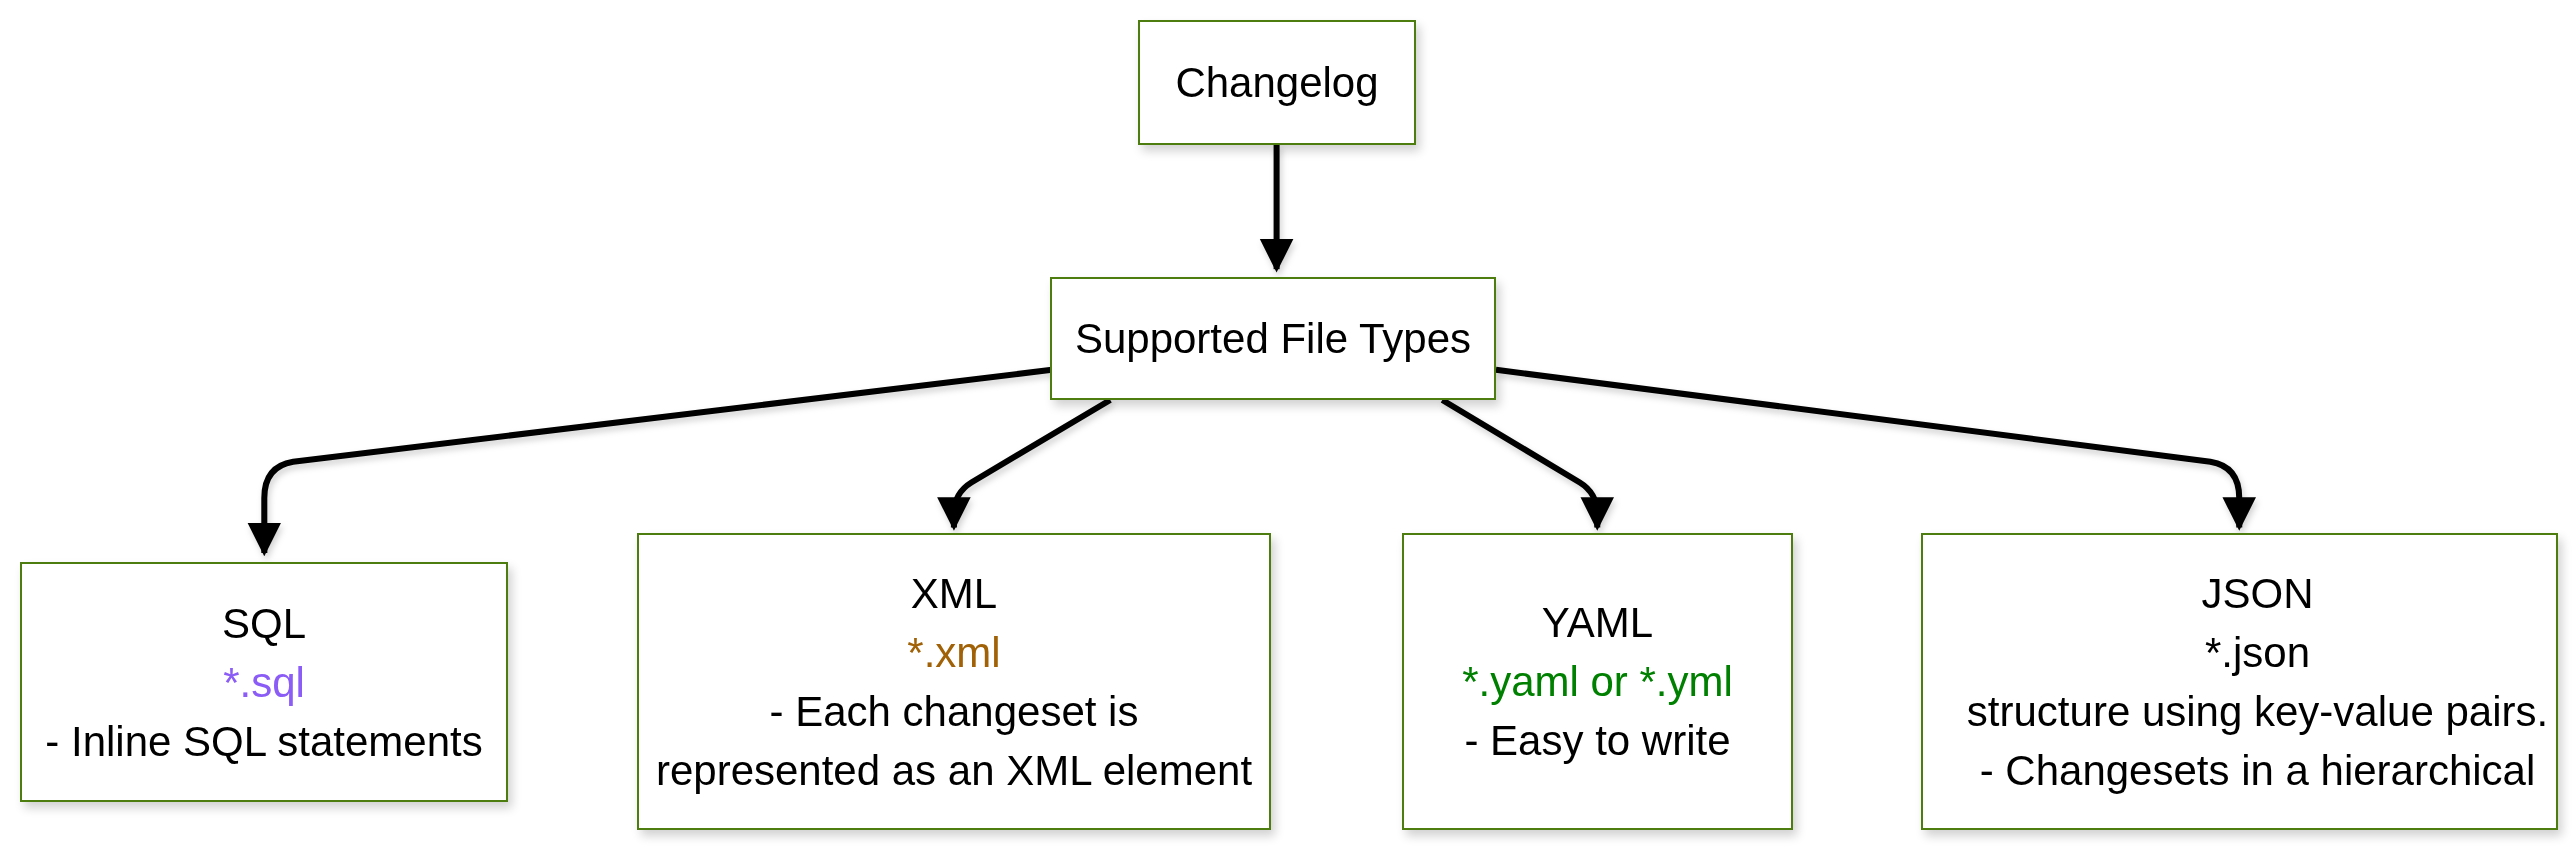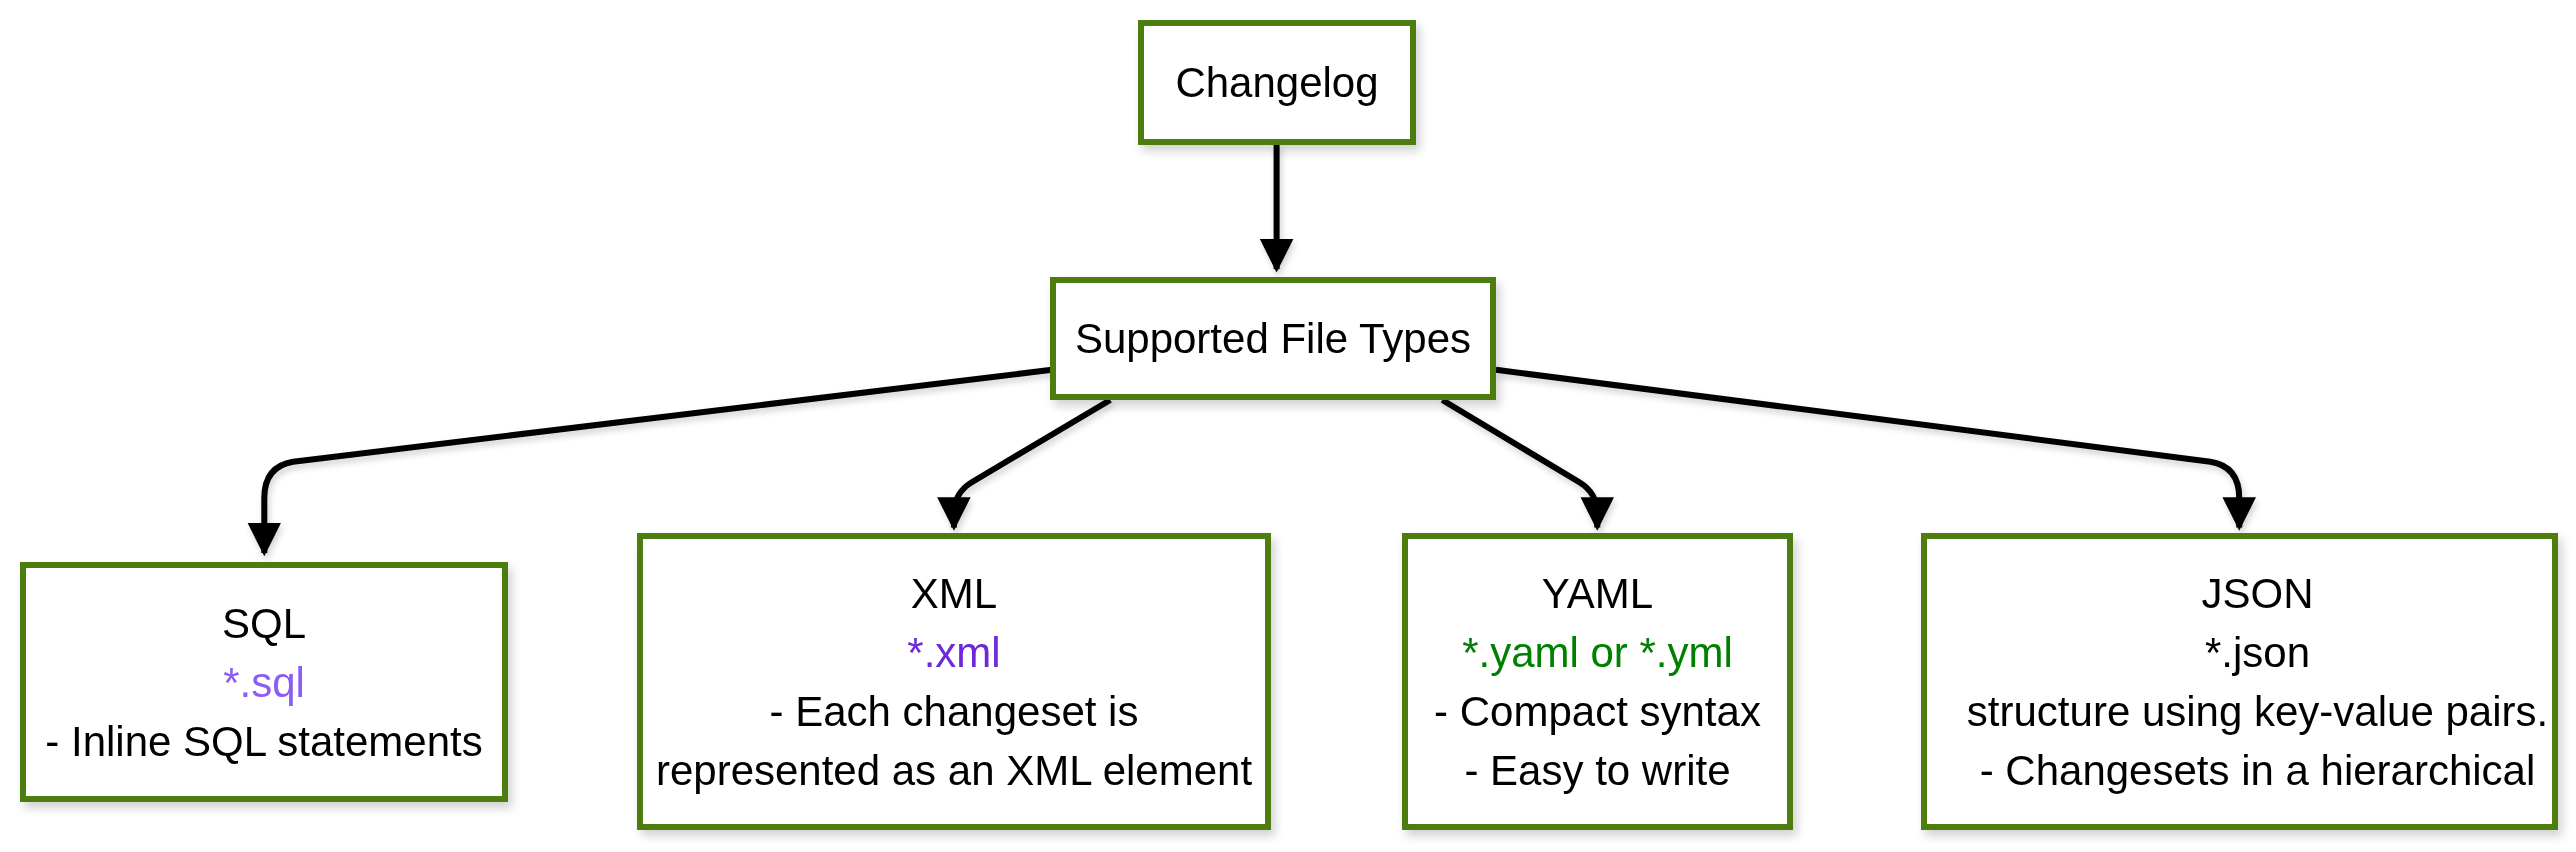--- a/index.html
+++ b/index.html
@@ -22,21 +22,21 @@
     stroke: #000000;
     stroke-width: 9;
     fill: none;
     stroke-linejoin: round;
     stroke-linecap: butt;
   }
   .node {
     position: absolute;
     box-sizing: border-box;
     background: #ffffff;
-    border: 6px solid #4d7c0f;
+    border: 2px solid #4d7c0f;
     display: flex;
     flex-direction: column;
     align-items: center;
     justify-content: center;
     text-align: center;
     font-size: 42px;
     line-height: 59px;
     white-space: nowrap;
     box-shadow: 4px 6px 9.4px rgba(0,0,0,0.18);
   }
@@ -81,29 +81,28 @@
   </div>
 
   <div class="node node-sql">
     <div class="line title">SQL</div>
     <div class="line pattern" style="color: #8b5cf6;">*.sql</div>
     <div class="line bullet">- Inline SQL statements</div>
   </div>
 
   <div class="node node-xml">
     <div class="line title">XML</div>
-    <div class="line pattern" style="color: #6d28d9;">*.xml</div>
+    <div class="line pattern" style="color: #a16207;">*.xml</div>
     <div class="line bullet">- Each changeset is</div>
     <div class="line bullet">represented as an XML element</div>
   </div>
 
   <div class="node node-yaml">
     <div class="line title">YAML</div>
     <div class="line pattern" style="color: rgb(0, 128, 0);">*.yaml or *.yml</div>
-    <div class="line bullet">- Compact syntax</div>
     <div class="line bullet">- Easy to write</div>
   </div>
 
   <div class="node node-json">
     <div class="line title">JSON</div>
     <div class="line pattern" style="color: #000000;">*.json</div>
     <div class="line bullet">structure using key-value pairs.</div>
     <div class="line bullet">- Changesets in a hierarchical</div>
   </div>
 

